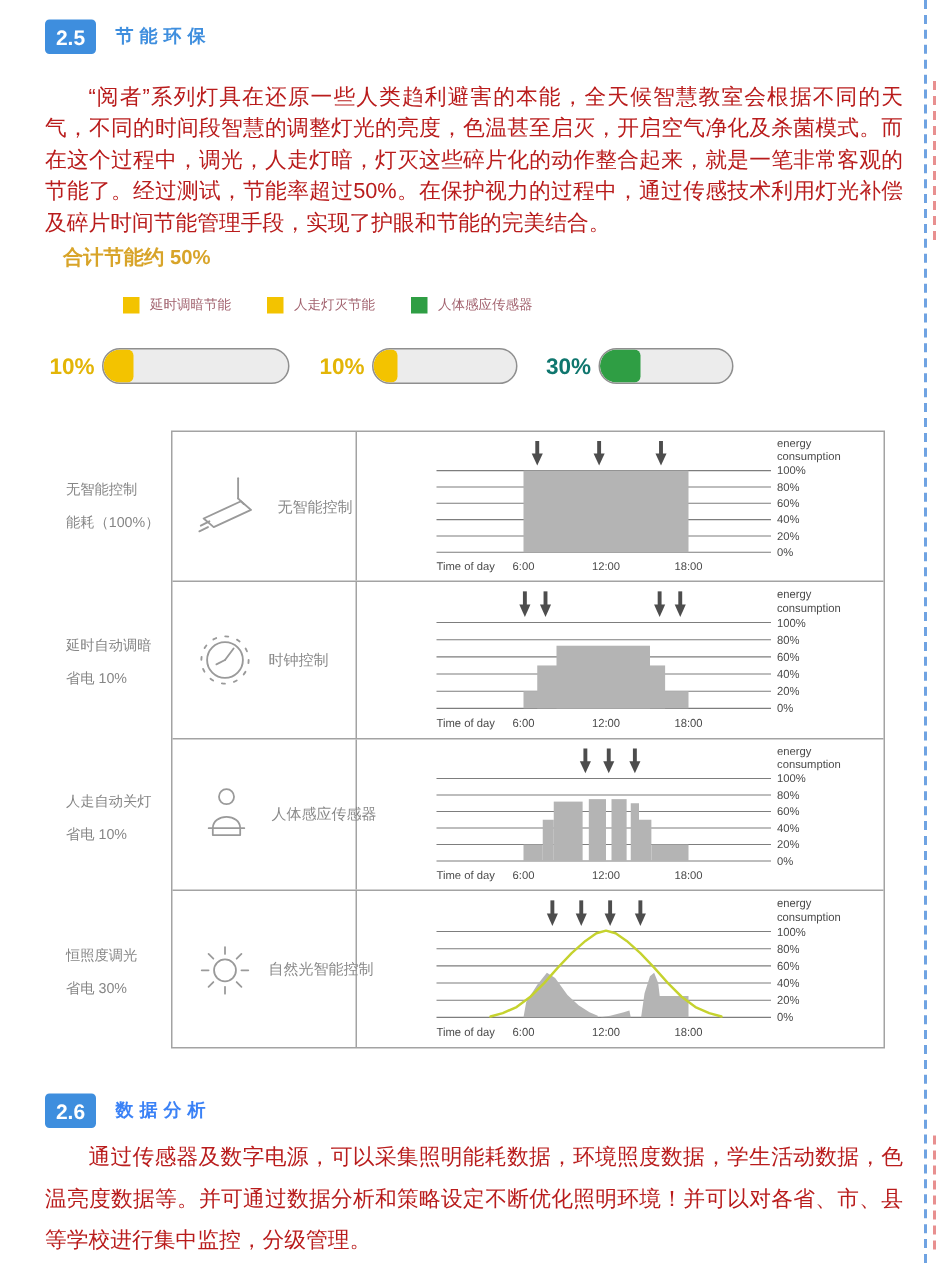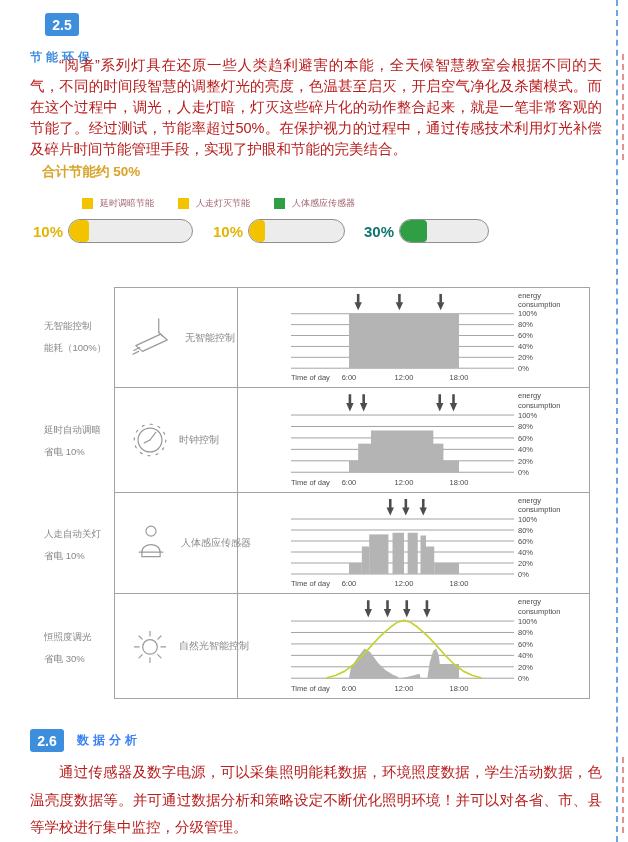--- a/index.html
+++ b/index.html
@@ -43,21 +43,21 @@
   .chart-cell svg{display:block;width:100%;height:100%;}
   .icon-cell .mode-icon{flex:0 0 auto;stroke:#9a9a9a;fill:none;
                         stroke-width:1.3;stroke-linecap:round;stroke-linejoin:round;}
   
   .dash-blue{left:616px;top:0;height:842px;border-left:2px dashed #6fa3e2;width:0;}
   .dash-red{border-left:2px dashed #e89090;width:0;left:622px;}
 </style>
 </head>
 <body>
 
-<div class="abs sec-head" style="left:30px;top:13px;flex-direction:column;">
+<div class="abs sec-head" style="left:30px;top:13px;">
   <div class="sec-num" style="background: rgb(62, 142, 222);">2.5</div>
   <div class="sec-title" style="color: rgb(62, 142, 222);">节能环保</div>
 </div>
 
 <div class="abs para p1" style="left:30px;top:55px;">“阅者”系列灯具在还原一些人类趋利避害的本能，全天候智慧教室会根据不同的天气，不同的时间段智慧的调整灯光的亮度，色温甚至启灭，开启空气净化及杀菌模式。而在这个过程中，调光，人走灯暗，灯灭这些碎片化的动作整合起来，就是一笔非常客观的节能了。经过测试，节能率超过50%。在保护视力的过程中，通过传感技术利用灯光补偿及碎片时间节能管理手段，实现了护眼和节能的完美结合。</div>
 
 <div class="abs caption" style="left: 42px; top: 163px; color: rgb(216, 164, 41);">合计节能约 50%</div>
 
 <div class="abs legend" style="left:42px;top:197px;">
     <span class="legend-item">
@@ -67,21 +67,21 @@
     <span class="legend-item">
       <span class="legend-sq" style="background:#f3c300"></span>
       <span class="legend-lab">人走灯灭节能</span>
     </span>
     <span class="legend-item">
       <span class="legend-sq" style="background:#2f9e44"></span>
       <span class="legend-lab">人体感应传感器</span>
     </span>
   </div>
 
-<div class="abs" style="left:0;top:219px;width:572px;height:24px;">
+<div class="abs" style="left:0;top:232px;width:572px;height:24px;">
     <div class="gauge" style="left:33px">
       <span class="gauge-val" style="color:#e3b507">10%</span>
       <span class="pill" style="width:123px">
         <span class="pill-fill" style="display:block;width:16%;background:#f3c300"></span>
       </span>
     </div>
     <div class="gauge" style="left:213px">
       <span class="gauge-val" style="color:#e3b507">10%</span>
       <span class="pill" style="width:95px">
         <span class="pill-fill" style="display:block;width:17%;background:#f3c300"></span>

